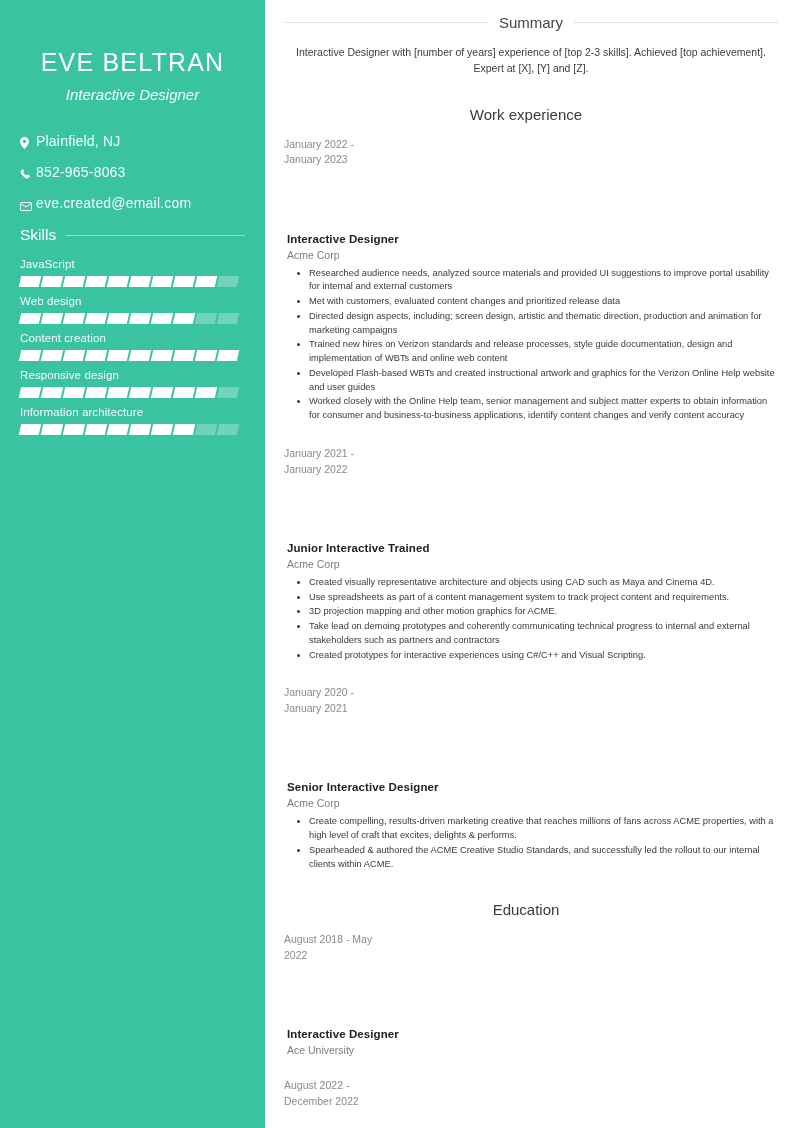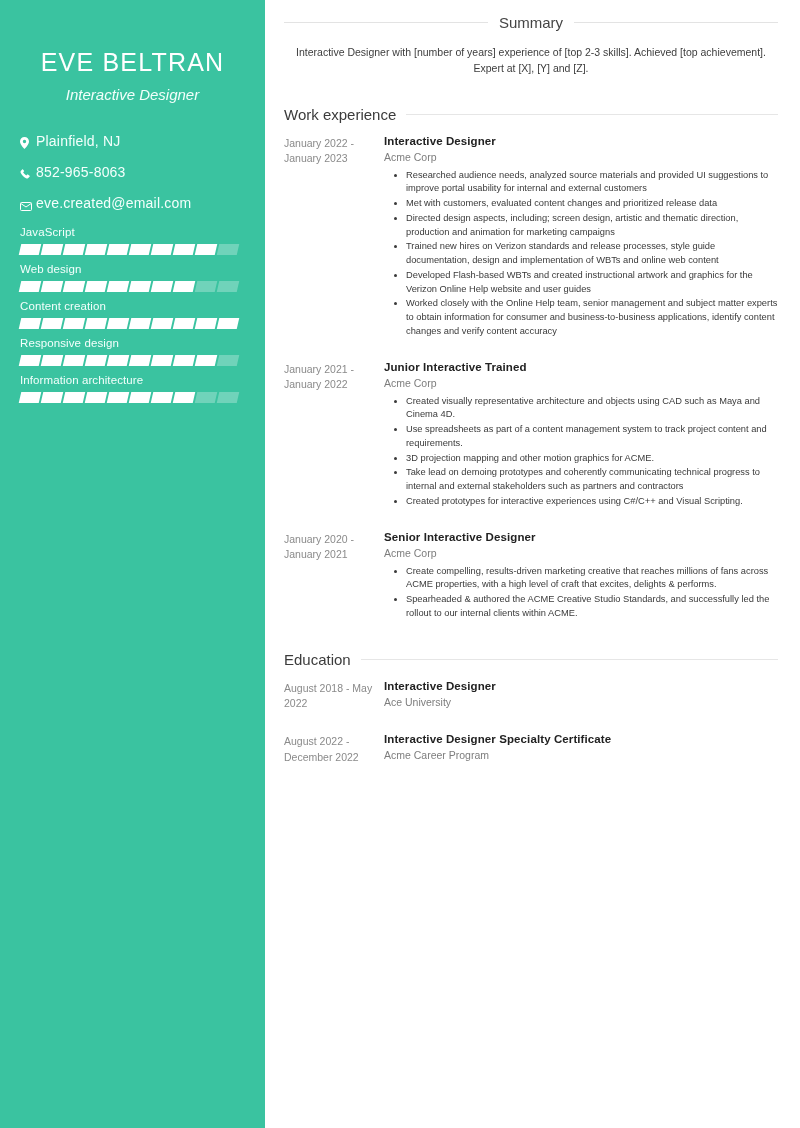--- a/index.html
+++ b/index.html
@@ -87,28 +87,28 @@
   .summary-head .txt {
     font-size: 15px; color: #454545; padding: 0 11px; white-space: nowrap;
   }
   .summary-text {
     font-size: 10.5px; line-height: 1.55; color: #3d3d3d;
     text-align: center; padding: 0 6px;
   }
 
   .sec-head {
     display: flex; align-items: center;
-    margin-top: 29px; margin-bottom: 12px;
+    margin-top: 29px; margin-bottom: 12px; flex-direction: column;
   }
   .sec-head .txt {
     font-size: 15px; color: #3b3b3b; white-space: nowrap; padding-right: 10px;
   }
   .sec-head .rule { flex: 1 1 auto; height: 1px; background: #e6e6e6; }
 
-  .entry { display: flex; margin-bottom: 21px; }
+  .entry { display: flex; margin-bottom: 21px; flex-direction: column; }
   .entry:last-child { margin-bottom: 0; }
   .dates {
     width: 97px; flex: 0 0 97px;
     font-size: 10.5px; line-height: 1.5;
     color: #8a8a8a; padding-top: 1px;
   }
   .ebody { flex: 1 1 auto; padding-left: 3px; }
   .etitle {
     font-size: 11.5px; color: #222222; font-weight: 600; letter-spacing: .1px;
   }
@@ -151,20 +151,24 @@
         <span class="contact-ico">
           <svg width="12" height="9" viewBox="0 0 12 9">
               <rect x="0.5" y="0.5" width="11" height="8" rx="1" fill="none" stroke="#ffffff" stroke-width="1"></rect>
               <path d="M1 1.6l5 3.4 5-3.4" fill="none" stroke="#ffffff" stroke-width="1"></path>
             </svg>
         </span>
         <span>eve.created@email.com</span>
       </div>
     </div>
 
+    <div class="sb-heading">
+      <span class="txt">Skills</span>
+      <span class="rule"></span>
+    </div>
 
     <div id="skills-container">
         <div class="skill">
           <div class="skill-name">JavaScript</div>
           <div class="bar">
             <span class="seg"></span>
             <span class="seg"></span>
             <span class="seg"></span>
             <span class="seg"></span>
             <span class="seg"></span>

